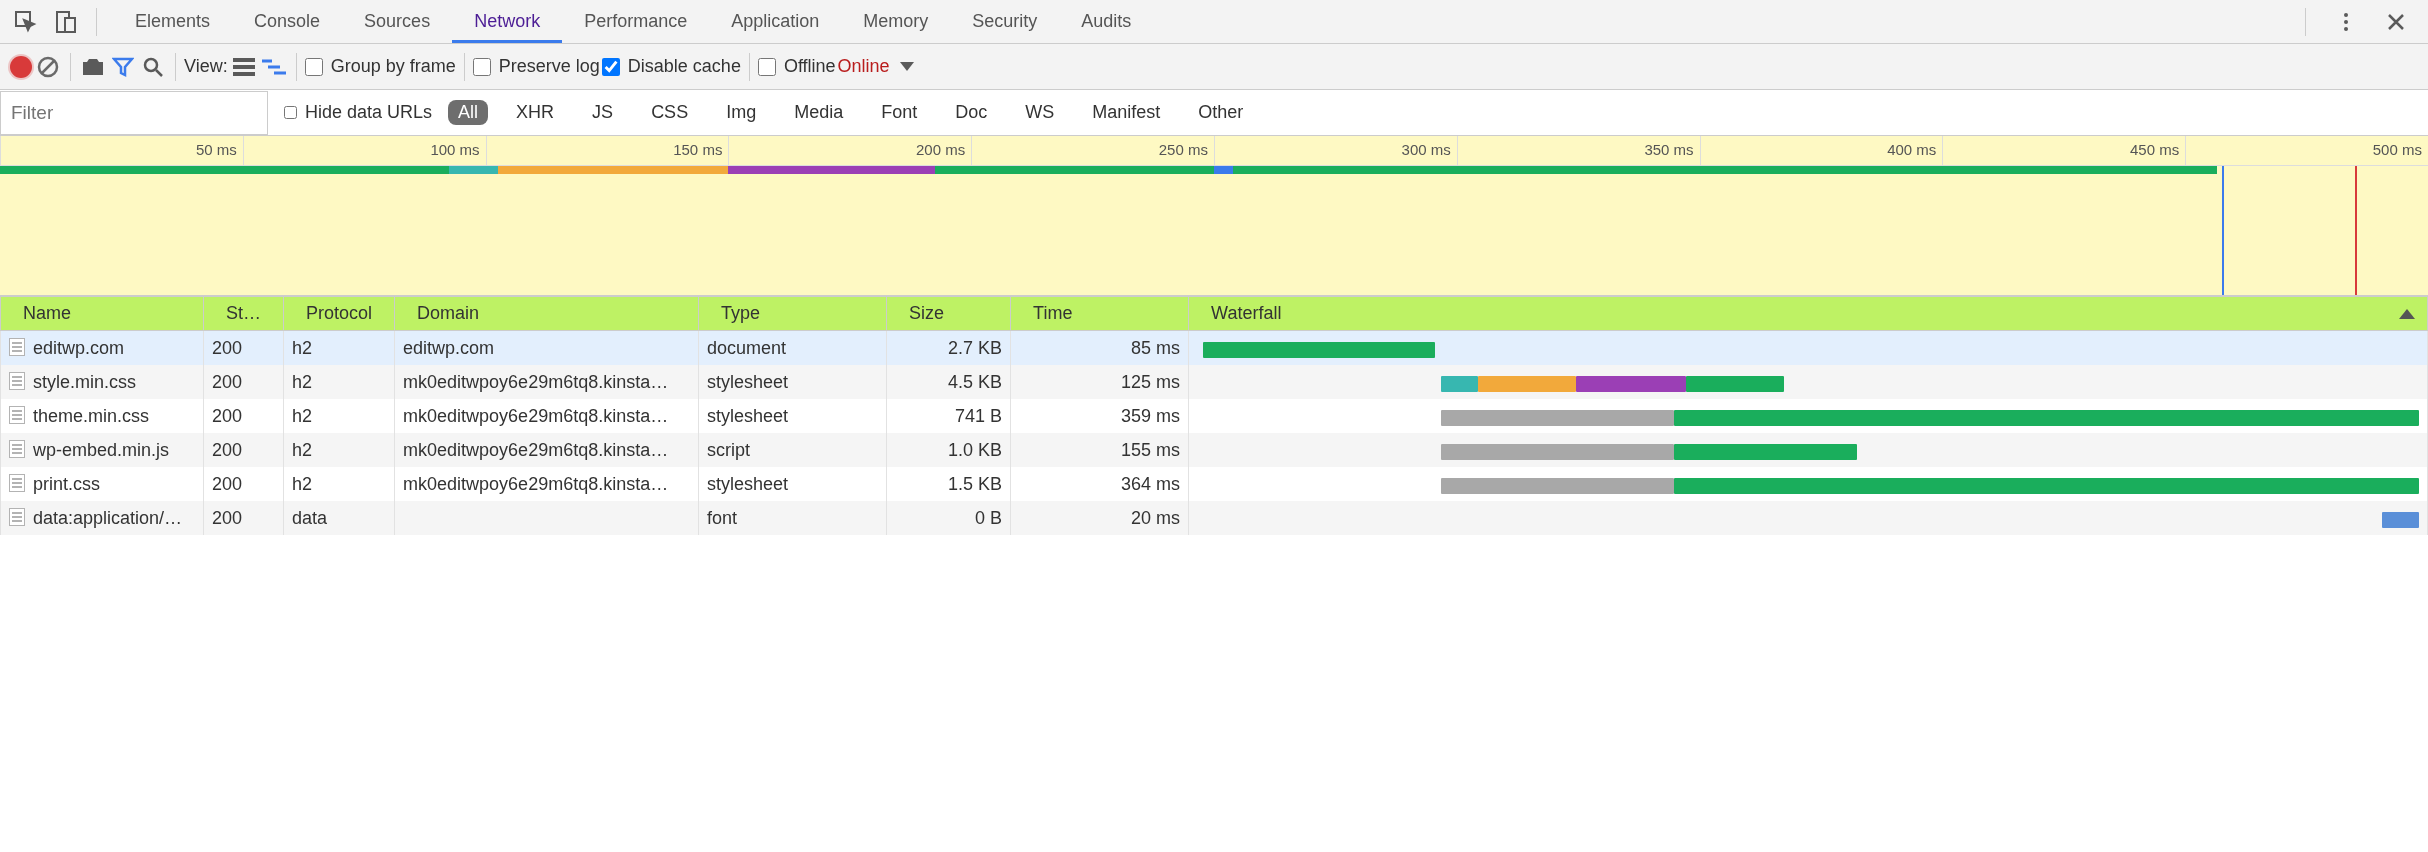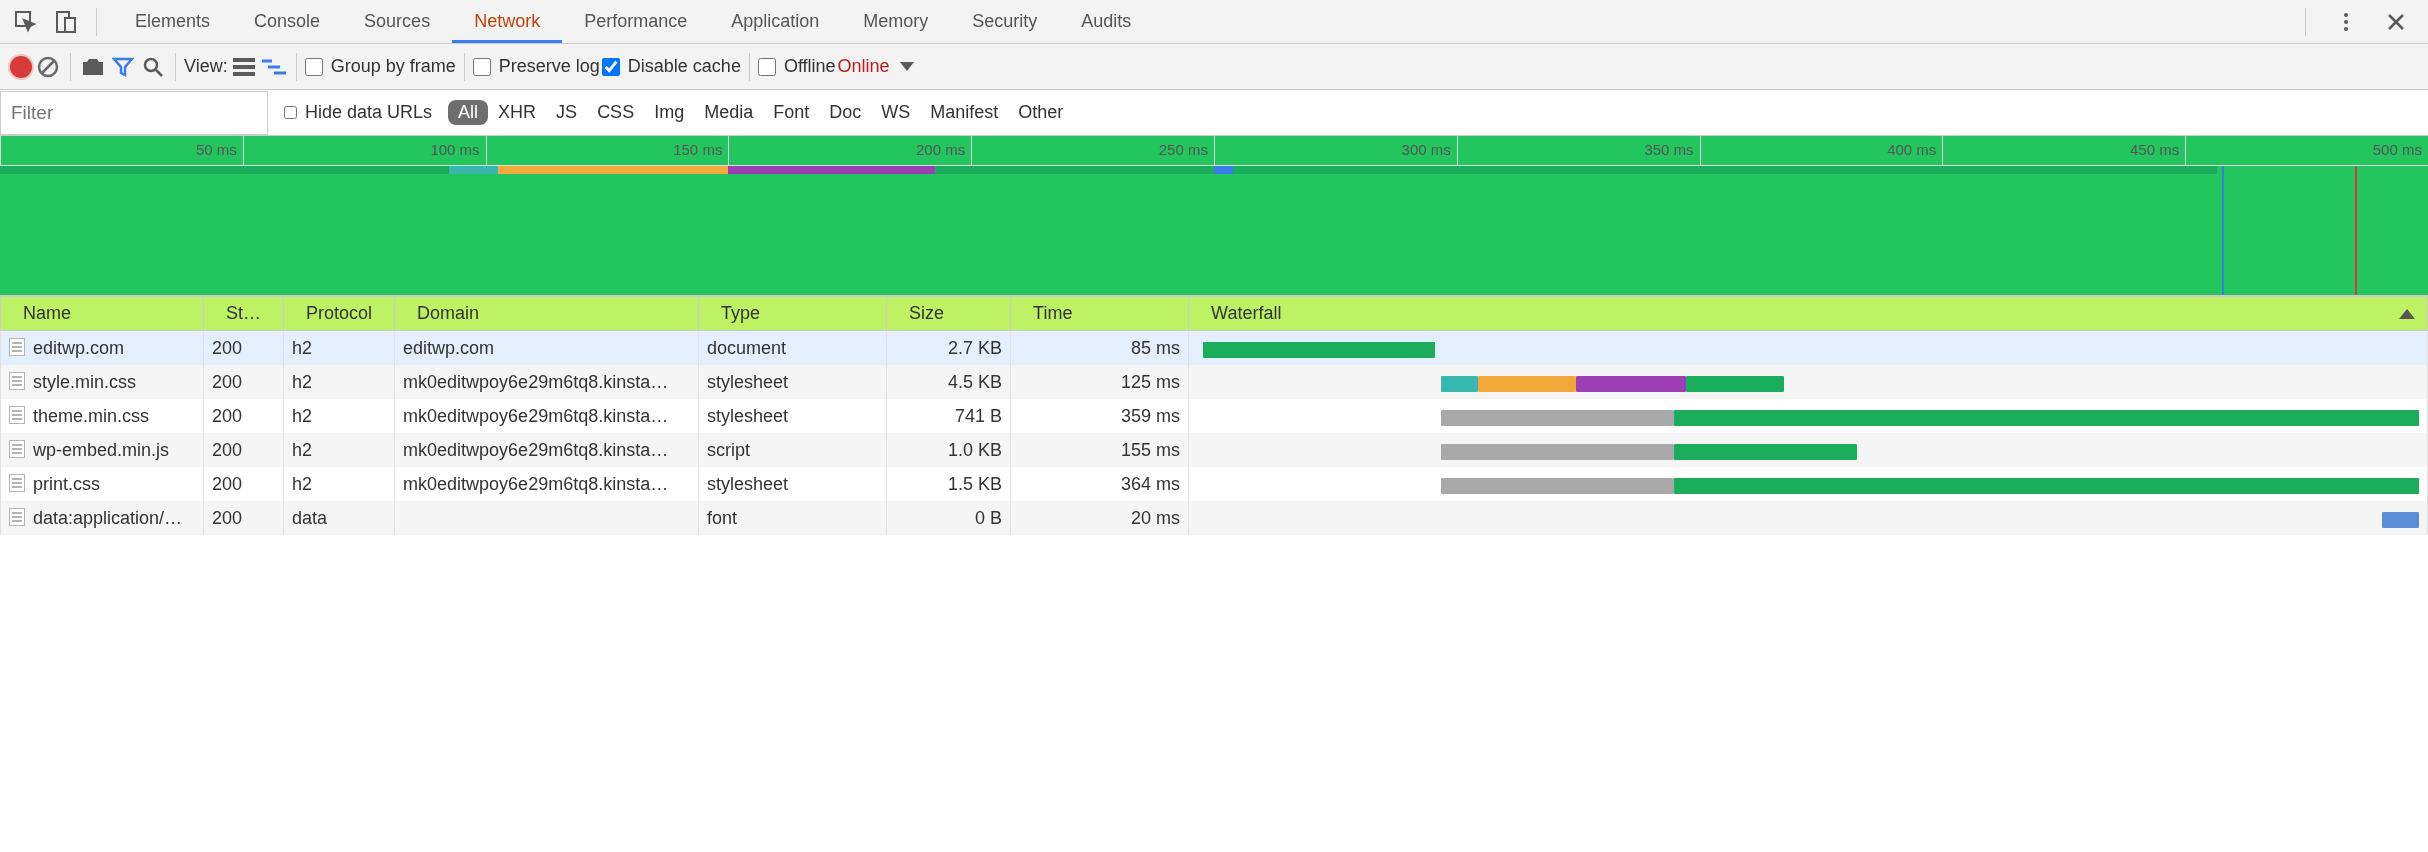--- a/index.html
+++ b/index.html
@@ -28,21 +28,21 @@
     color:#5a5a5a;
   }
   .tabbar .divider { width:1px; height:28px; background:#ccc; margin:0 10px; }
   .tabbar .tabs { display:flex; margin-left:6px; }
   .tab {
     padding: 10px 22px 8px;
     color:#555;
     cursor:pointer;
     border-bottom:3px solid transparent;
   }
-  .tab.active { color:#c2410c; border-bottom-color:#3b7bec; }
+  .tab.active { color:#4c1d95; border-bottom-color:#3b7bec; }
   .tabbar .spacer { flex:1; }
   .tabbar .right { display:flex; align-items:center; gap:10px; margin-right:6px; }
 
   
   .toolbar {
     display:flex;
     align-items:center;
     height:46px;
     border-bottom:1px solid #ccc;
     background:#f3f3f3;
@@ -75,29 +75,29 @@
     border-bottom:1px solid #ccc;
     padding:0 0 0 0;
     gap:16px;
     font-size:18px;
   }
   .filterbar input.filter {
     width:268px;height:44px;border:1px solid #ccc;background:#fff;
     padding:0 10px;font-size:19px;color:#333;
   }
   .filterbar label { display:flex; align-items:center; gap:8px; color:#333;}
-  .type-pills { display:flex; align-items:center; gap:0; color:#333; }
+  .type-pills { display:flex; align-items:center; gap:18px; color:#333; }
   .pill {
     padding:2px 10px;border-radius:8px;cursor:pointer;
   }
   .pill.active { background:#6e6e6e;color:#fff; }
 
   
   .overview {
-    height:160px;border-bottom:1px solid #ccc;position:relative;background:#22c55e;
+    height:160px;border-bottom:1px solid #ccc;position:relative;background:#fef9c3;
   }
   .ruler {
     display:flex;height:30px;border-bottom:1px solid #ddd;font-size:15px;color:#555;
   }
   .ruler .tick {
     flex:1;position:relative;border-left:1px solid #ddd;
   }
   .ruler .tick span { position:absolute; right:6px; top:5px; }
   .overview .bars { position:absolute; left:0;right:0;top:30px;height:10px; }
   .bars .seg { position:absolute; top:0;height:8px; }

